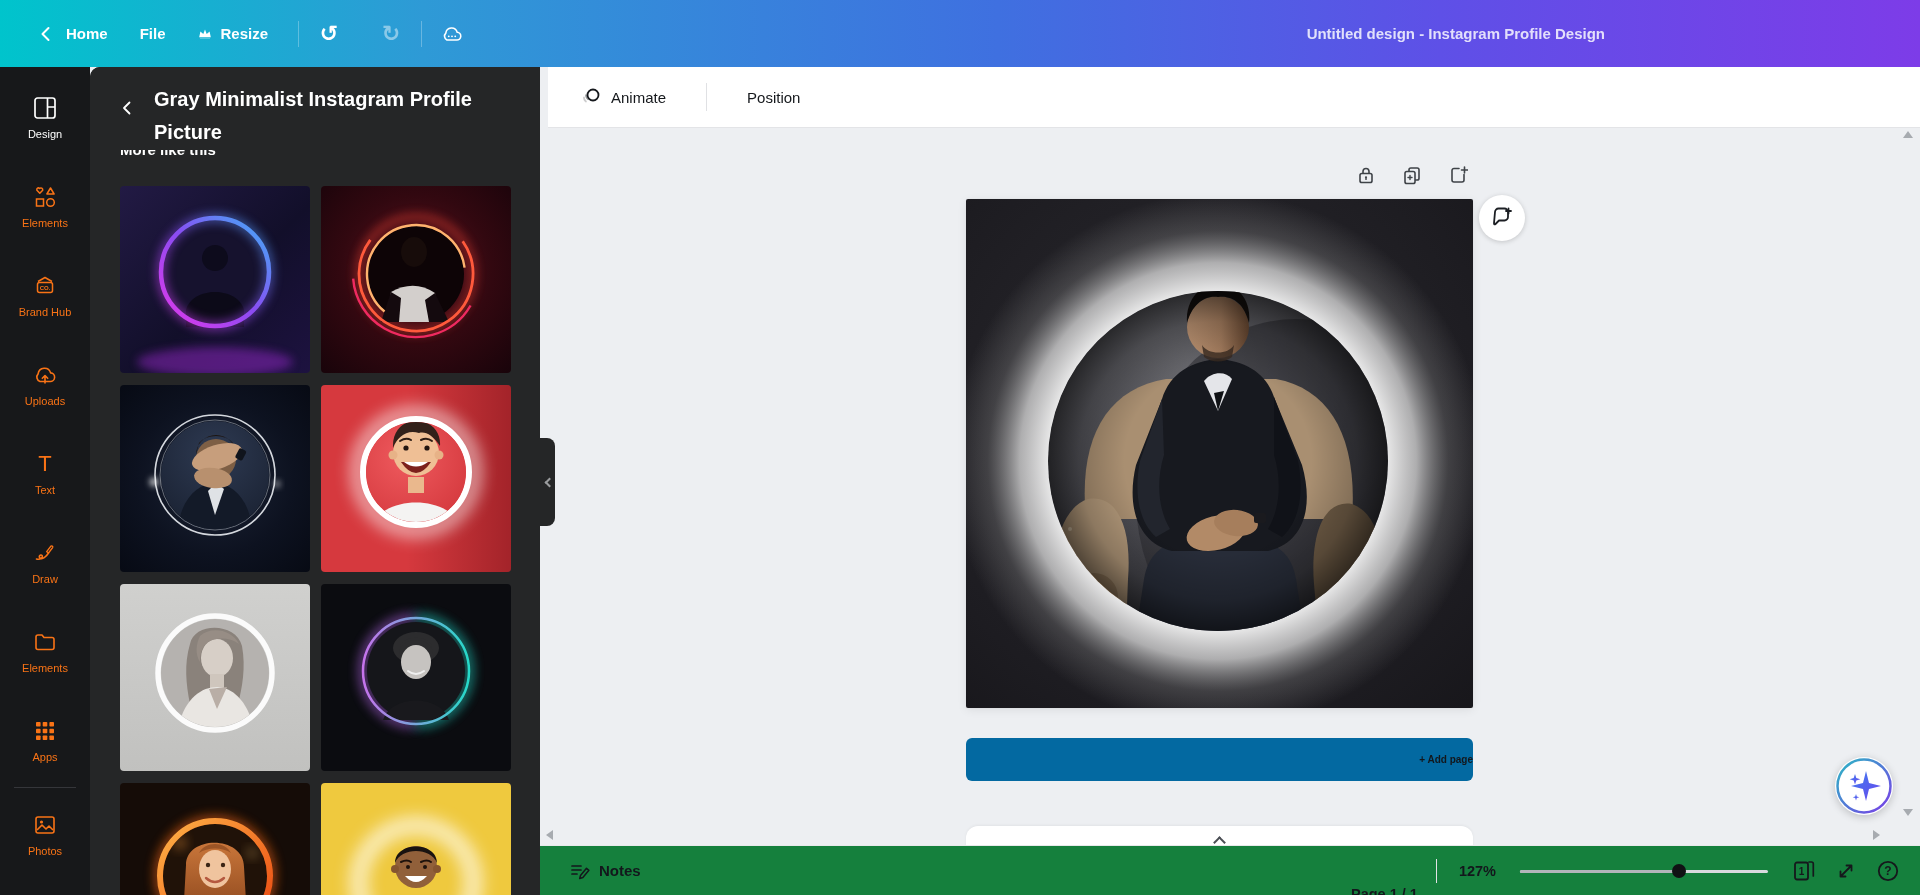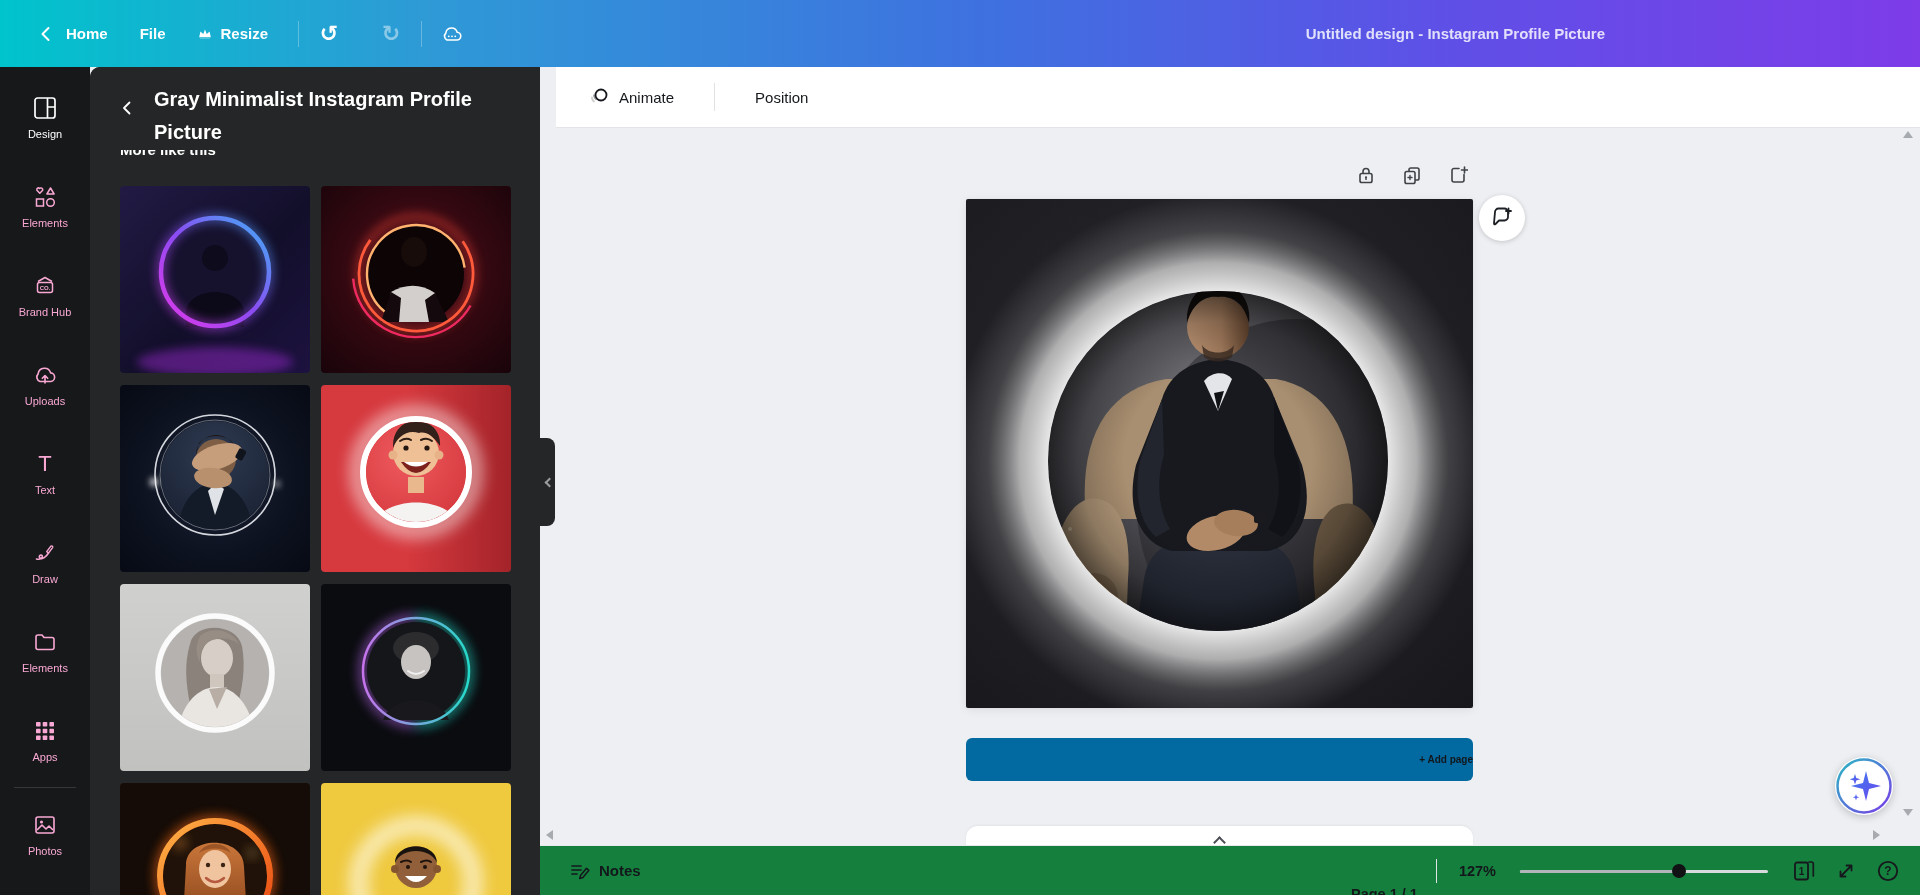--- a/index.html
+++ b/index.html
@@ -29,21 +29,21 @@
     background:rgba(255,255,255,.10);color:#fff;font-size:22px;font-weight:400;cursor:pointer;}
   .sq-btn{width:46px;height:40px;border-radius:8px;display:flex;align-items:center;justify-content:center;
     background:rgba(255,255,255,.14);cursor:pointer;}
   .share-btn{height:40px;border-radius:8px;background:#fdfbff;color:#111;display:flex;align-items:center;
     gap:9px;padding:0 18px;font-size:15px;font-weight:700;cursor:pointer;margin-left:4px;}
 
   
   .sidebar{position:absolute;left:0;top:67px;width:90px;bottom:0;background:#17181a;z-index:20;
     display:flex;flex-direction:column;padding-top:6px;}
   .side-item{height:89px;display:flex;flex-direction:column;align-items:center;justify-content:center;
-    gap:7px;color:#f9a8d4;cursor:pointer;}
+    gap:7px;color:#f97316;cursor:pointer;}
   .side-item.active{color:#fff;text-align:right;}
   .side-item .lbl{font-size:11px;font-weight:500;}
   .side-div{height:1px;background:#35363a;margin:2px 14px;}
 
   
   .panel{position:absolute;left:90px;top:67px;width:450px;bottom:0;background:#252627;
     border-top-left-radius:10px;overflow:hidden;z-index:21;}
   .panel-content{position:absolute;top:83px;left:30px;right:29px;}
   .section-label{color:#fff;font-size:15px;font-weight:700;height:21px;}
   .thumb-grid{margin-top:24px;display:grid;grid-template-columns:190px 190px;gap:12px 11px;}
@@ -54,21 +54,21 @@
   .back-btn{width:34px;height:34px;margin-top:8px;display:flex;align-items:center;justify-content:center;
     color:#fff;cursor:pointer;flex:none;border-radius:6px;}
   .panel-title{color:#fff;font-size:20px;line-height:33px;font-weight:700;}
   .collapse-tab{position:absolute;left:540px;top:438px;width:15px;height:88px;background:#252627;
     border-radius:0 8px 8px 0;z-index:22;display:flex;align-items:center;justify-content:center;cursor:pointer;}
   .collapse-tab .chev{width:7px;height:7px;border-left:2px solid #9a9b9d;border-bottom:2px solid #9a9b9d;
     transform:rotate(45deg);margin-left:3px;}
 
   
   .editor{position:absolute;left:540px;top:67px;right:0;bottom:0;background:#edeff2;}
-  .ctxbar{position:absolute;left:16px;top:0;right:0;height:61px;background:#fff;border-bottom:1px solid #e3e4e7;
+  .ctxbar{position:absolute;left:8px;top:0;right:0;height:61px;background:#fff;border-bottom:1px solid #e3e4e7;
     display:flex;align-items:center;padding-left:20px;gap:20px;}
   .ctx-item{display:flex;align-items:center;gap:9px;color:#15181c;font-size:15px;font-weight:500;
     padding:8px 12px;border-radius:6px;cursor:pointer;}
   .ctx-sep{width:1px;height:28px;background:#e0e1e4;margin:0 8px;}
 
   .page-controls{position:absolute;top:92px;left:426px;width:507px;height:32px;display:flex;
     justify-content:flex-end;gap:16px;align-items:center;color:#3f4348;}
   .pc-btn{width:30px;height:30px;display:flex;align-items:center;justify-content:center;cursor:pointer;border-radius:6px;}
 
   .page{position:absolute;left:426px;top:132px;width:507px;height:509px;border-radius:2px;overflow:hidden;
@@ -148,21 +148,21 @@
       <div class="tb-sep"></div>
       <div class="tb-icon" style="cursor:pointer">
         <svg width="26" height="22" viewBox="0 0 26 22">
             <path d="M7.5 17.5 h10.5 a4.2 4.2 0 0 0 0.6 -8.4 a6.3 6.3 0 0 0 -12.3 1 A4.6 4.6 0 0 0 7.5 17.5 Z" fill="none" stroke="#fff" stroke-width="1.7" stroke-linejoin="round"></path>
             <circle cx="9.5" cy="13.5" r="1" fill="#fff"></circle>
             <circle cx="13" cy="13.5" r="1" fill="#fff"></circle>
             <circle cx="16.5" cy="13.5" r="1" fill="#fff"></circle>
           </svg>
       </div>
     </div>
-    <div class="tb-title">Untitled design - Instagram Profile Picture</div>
+    <div class="tb-title">Untitled design - Instagram Profile Design</div>
   </div>
 
   <div class="sidebar">
     <div class="side-item active">
       <svg width="26" height="26" viewBox="0 0 26 26">
           <rect x="3" y="3" width="20" height="20" rx="2.5" fill="none" stroke="currentColor" stroke-width="1.7"></rect>
           <path d="M15.5 3 V23 M15.5 12 H23" fill="none" stroke="currentColor" stroke-width="1.7"></path>
         </svg>
       <span class="lbl">Design</span>
     </div>

